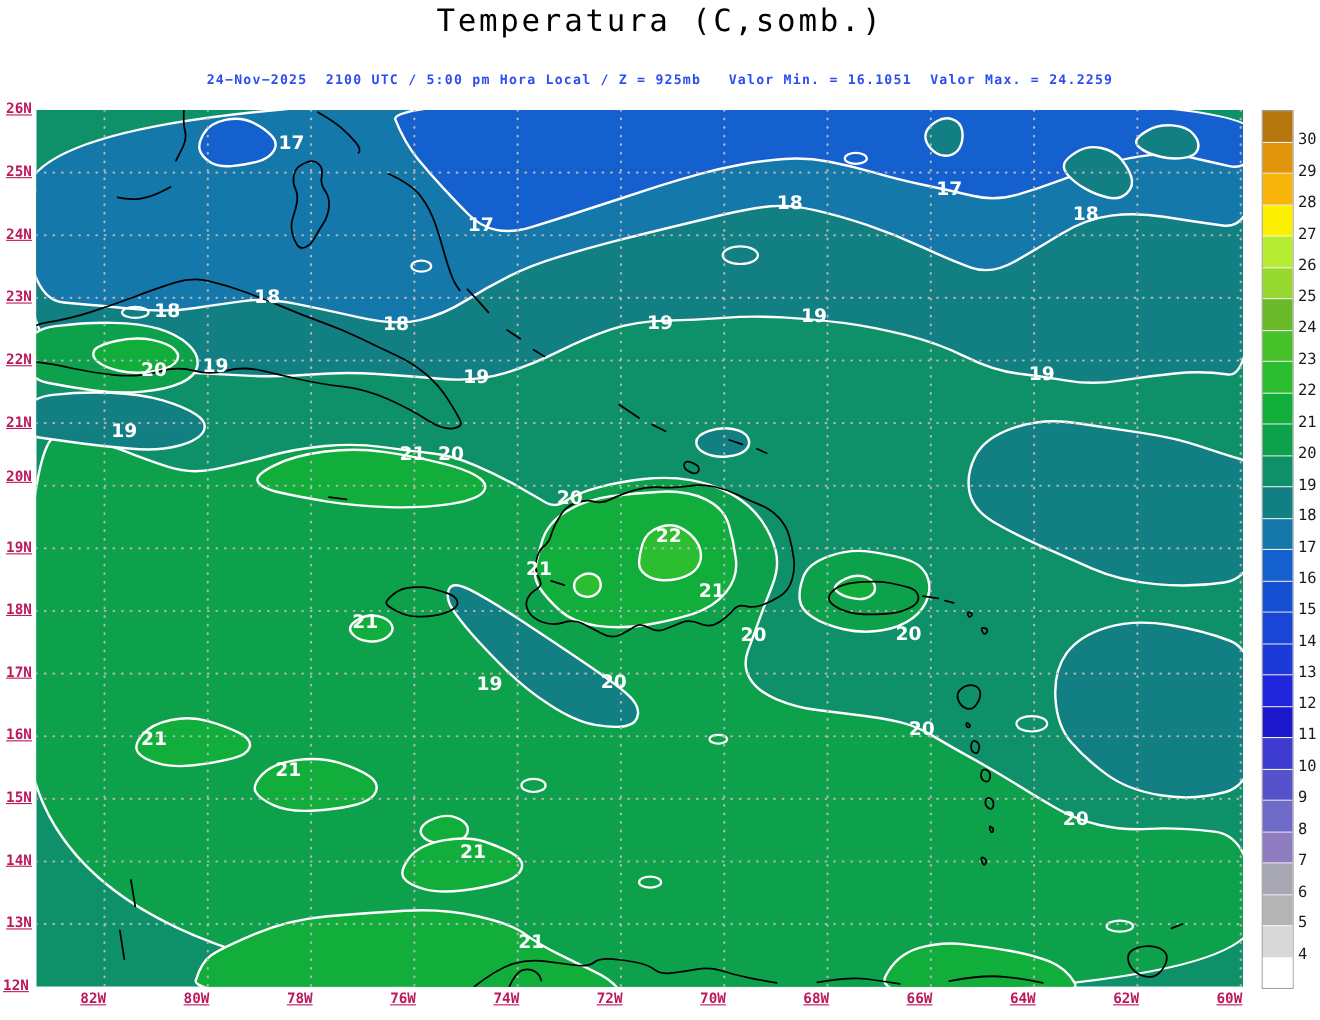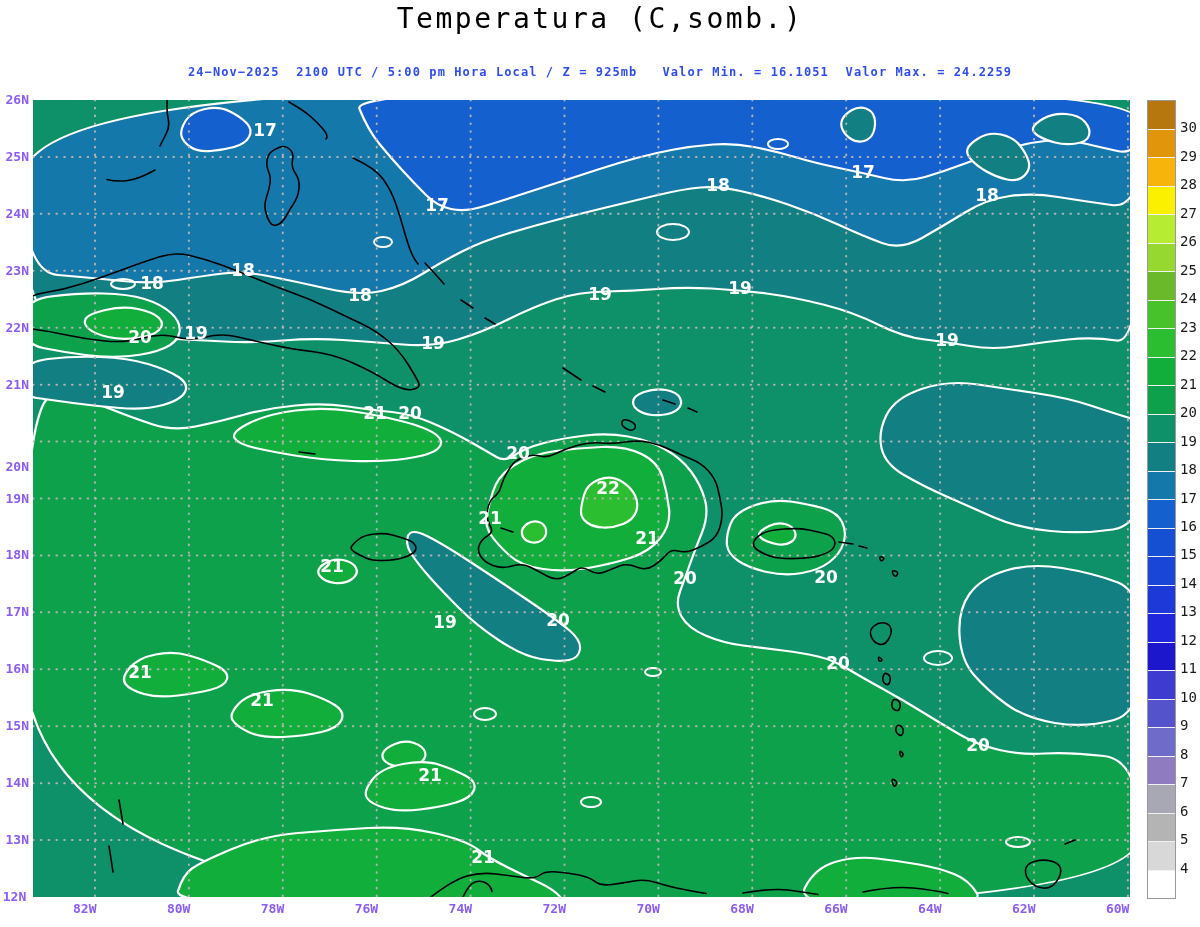--- a/index.html
+++ b/index.html
@@ -7,21 +7,21 @@
          font-family:"DejaVu Sans Mono","Liberation Mono",monospace;}
   .title{position:absolute;top:2px;left:0;width:1200px;text-align:center;color:#000;
          font-size:28px;letter-spacing:2.5px;white-space:pre;}
   .sub1{position:absolute;top:65px;left:0;width:1200px;text-align:center;color:#2e4df0;
         font-size:12px;font-weight:bold;letter-spacing:1.1px;white-space:pre;}
   .sub1 span{white-space:pre;}
   .sub2{position:absolute;top:68px;left:0;width:1200px;text-align:center;color:#0fa0f0;
         font-size:16px;font-weight:bold;letter-spacing:-0.3px;white-space:pre;}
   #map-area{position:absolute;left:33px;top:100px;width:1097px;height:797px;}
   #map-svg{display:block;width:1097px;height:797px;}
-  .lat-label,.lon-label{position:absolute;color:#8b5cf6;font-size:13px;font-weight:bold;}
+  .lat-label,.lon-label{position:absolute;color:#be185d;font-size:13px;font-weight:bold;text-decoration:underline;}
   .lat-label{width:29px;text-align:right;left:0;}
   .lon-label{width:44px;text-align:left;top:901px;}
   #colorbar{position:absolute;left:1147px;top:100px;width:27px;height:797px;
             border:1px solid #999;background:#fff;display:flex;flex-direction:column;}
   .cb-block{flex:1;border-bottom:1px solid #f2f2f2;}
   .cb-block:last-child{border-bottom:none;}
   .cb-label{position:absolute;left:1180px;width:30px;color:#1a1a1a;font-size:14px;}
   #stamp{position:absolute;left:914px;top:871px;width:214px;height:24px;background:#fff;
          border:1px solid #999;display:flex;align-items:center;justify-content:center;
          font-size:15px;color:#333;box-shadow:0 0 0 2px #ffffff55;}
@@ -191,21 +191,21 @@
     </svg>
   </div>
 
   <div id="lat-axis">
       <div class="lat-label" style="top: 92px;">26N</div>
       <div class="lat-label" style="top: 148.93px;">25N</div>
       <div class="lat-label" style="top: 205.86px;">24N</div>
       <div class="lat-label" style="top: 262.79px;">23N</div>
       <div class="lat-label" style="top: 319.72px;">22N</div>
       <div class="lat-label" style="top: 376.65px;">21N</div>
-      <div class="lat-label" style="top: 459px;">20N</div>
+      <div class="lat-label" style="top: 426px;">20N</div>
       <div class="lat-label" style="top: 490.51px;">19N</div>
       <div class="lat-label" style="top: 547.44px;">18N</div>
       <div class="lat-label" style="top: 604.37px;">17N</div>
       <div class="lat-label" style="top: 661.3px;">16N</div>
       <div class="lat-label" style="top: 718.23px;">15N</div>
       <div class="lat-label" style="top: 775.16px;">14N</div>
       <div class="lat-label" style="top: 832.09px;">13N</div>
       <div class="lat-label" style="top: 889.02px; text-align: center;">12N</div>
     </div>
   <div id="lon-axis">

